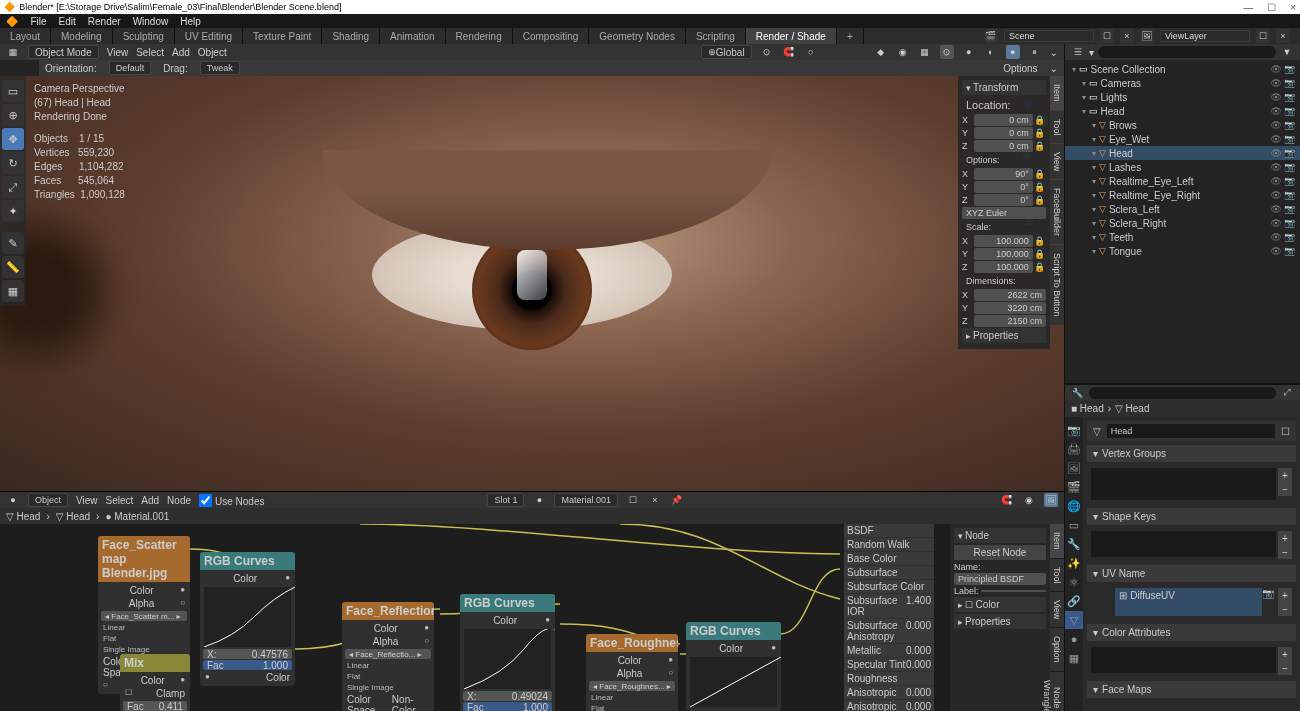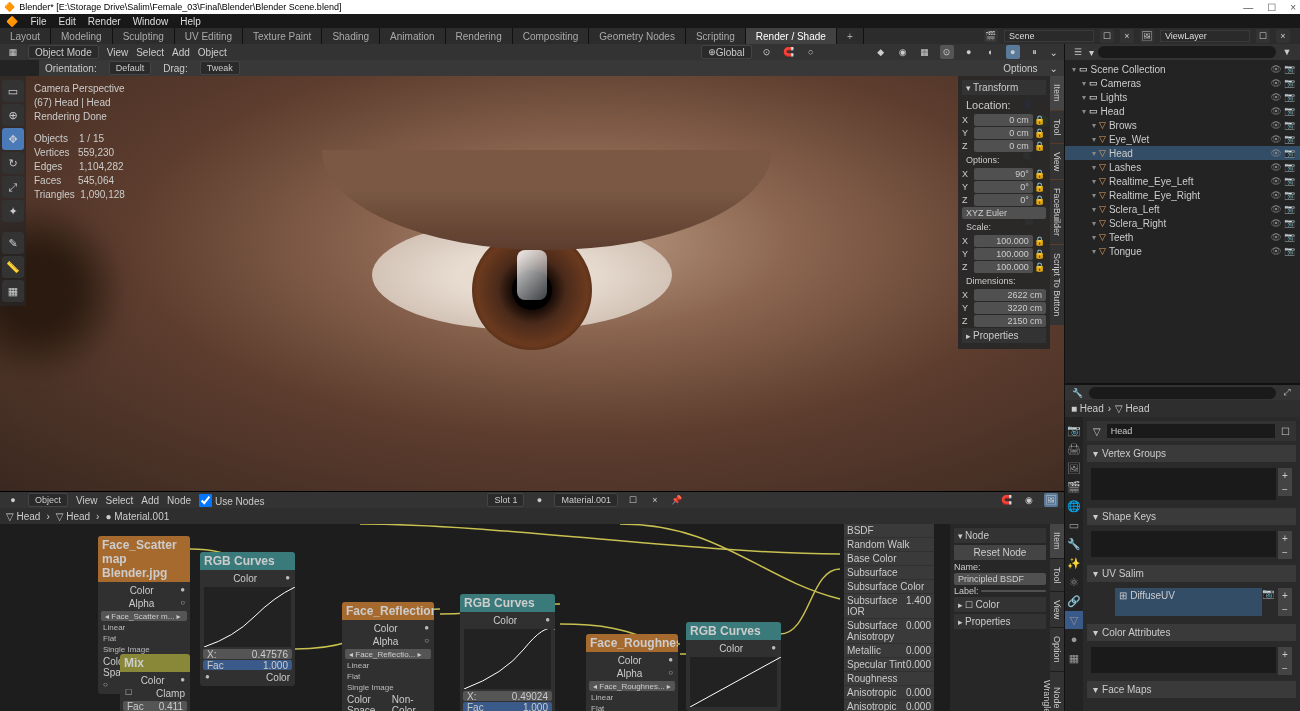--- a/index.html
+++ b/index.html
@@ -726,21 +726,21 @@
             </div>
         </div>
         <div class="panel-hdr">▾ <span>Shape Keys</span></div>
         <div class="panel-body" style="height:34px;display:flex;">
           <div style="flex:1;background:#1a1a1a;"></div>
           <div style="width:16px;">
               <span class="plus-btn">+</span>
               <span class="plus-btn">−</span>
             </div>
         </div>
-        <div class="panel-hdr">▾ <span>UV Salim</span></div>
+        <div class="panel-hdr">▾ <span>UV Name</span></div>
         <div class="panel-body" style="display:flex;margin-left:24px;">
           <div style="flex:1;background:#334d66;padding:2px 4px;">⊞ <span>DiffuseUV</span></div>
           <span style="width:14px;text-align:center;">📷</span>
           <div style="width:16px;">
               <span class="plus-btn">+</span>
               <span class="plus-btn">−</span>
             </div>
         </div>
         <div class="panel-hdr">▾ <span>Color Attributes</span></div>
         <div class="panel-body" style="height:34px;display:flex;">

